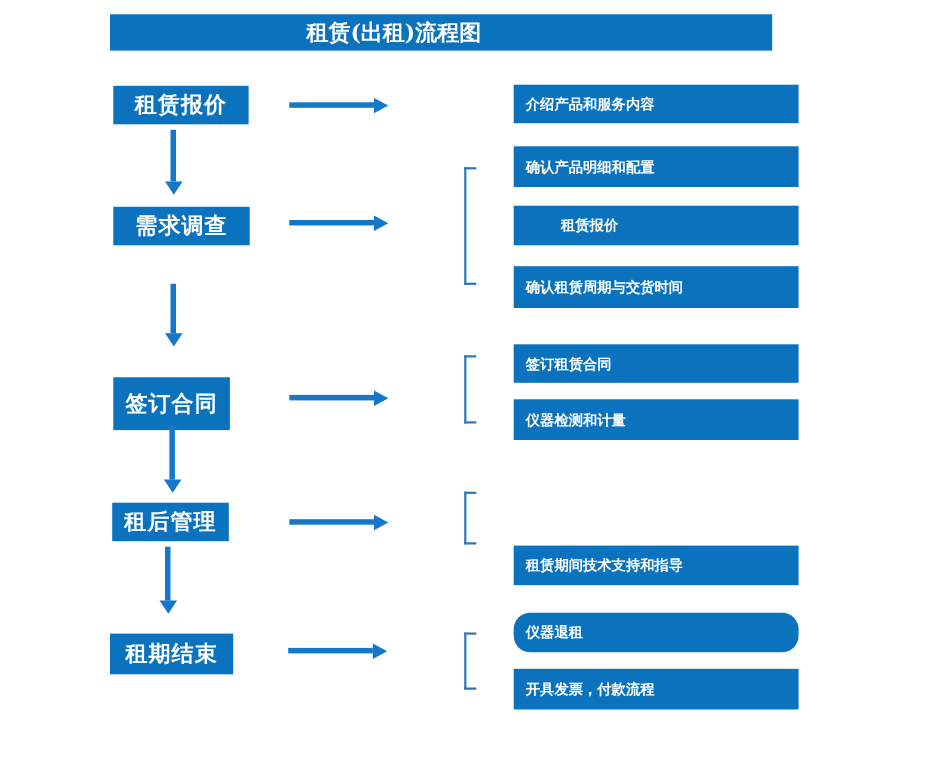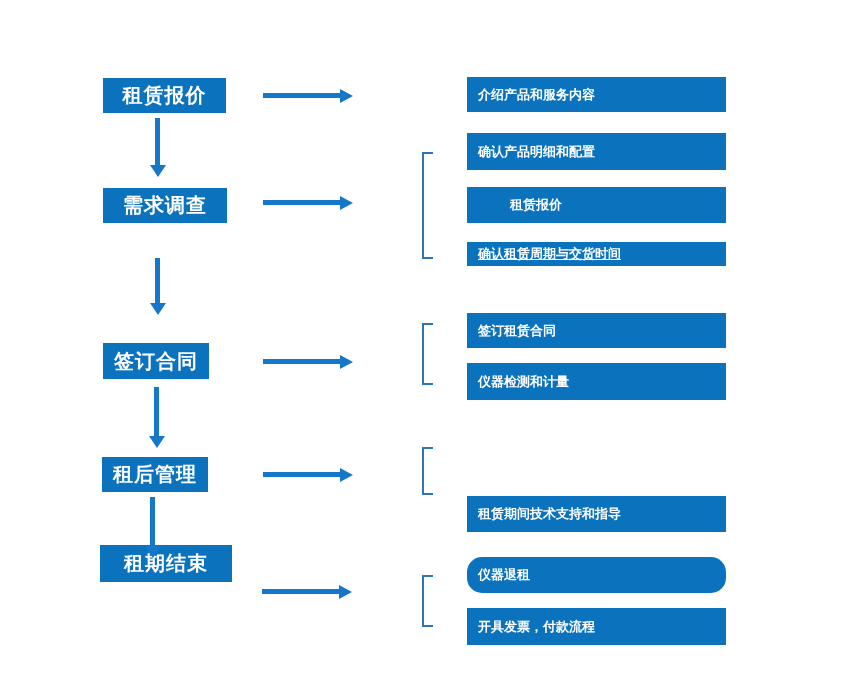--- a/index.html
+++ b/index.html
@@ -86,46 +86,47 @@
     border-top: 2px solid var(--bracket-blue, #2E75B6);
     border-bottom: 2px solid var(--bracket-blue, #2E75B6);
     background: transparent;
   }
 </style>
 </head>
 <body>
 
 <div class="canvas">
 
+  <div class="bluebox titlebar">租赁(出租)流程图</div>
 
   <div class="bluebox stepbox" style="left:103px; top:78px;  width:123px; height:35px;">租赁报价</div>
   <div class="bluebox stepbox" style="left:103px; top:188px; width:124px; height:35px;">需求调查</div>
-  <div class="bluebox stepbox" style="left:103px; top:343px; width:106px; height:36px;">签订合同</div>
+  <div class="bluebox stepbox" style="left:103px; top:343px; width:106px; height:48px;">签订合同</div>
   <div class="bluebox stepbox" style="left:102px; top:457px; width:106px; height:35px;">租后管理</div>
-  <div class="bluebox stepbox" style="left:100px; top:545px; width:132px; height:37px;">租期结束</div>
+  <div class="bluebox stepbox" style="left:100px; top:576px; width:112px; height:37px;">租期结束</div>
 
   <div class="v-arrow" style="left:155px; top:118px; height:47px;"></div>
   <div class="v-arrow" style="left:155px; top:258px; height:45px;"></div>
   <div class="v-arrow" style="left:154px; top:387px; height:49px;"></div>
   <div class="v-arrow" style="left:150px; top:497px; height:49px;"></div>
 
   <div class="h-arrow" style="left:263px; top:93px;"></div>
   <div class="h-arrow" style="left:263px; top:200px;"></div>
   <div class="h-arrow" style="left:263px; top:359px;"></div>
   <div class="h-arrow" style="left:263px; top:472px;"></div>
   <div class="h-arrow" style="left:262px; top:589px;"></div>
 
   <div class="bracket" style="top:152px; height:107px;"></div>
   <div class="bracket" style="top:323px; height:62px;"></div>
   <div class="bracket" style="top:447px; height:48px;"></div>
   <div class="bracket" style="top:575px; height:52px;"></div>
 
   <div class="bluebox detailbox" style="top:77px;  height:35px;">介绍产品和服务内容</div>
   <div class="bluebox detailbox" style="top:133px; height:37px;">确认产品明细和配置</div>
   <div class="bluebox detailbox" style="top:187px; height:36px;padding-left:43px;">租赁报价</div>
-  <div class="bluebox detailbox" style="top:242px; height:24px;text-decoration:underline;">确认租赁周期与交货时间</div>
+  <div class="bluebox detailbox" style="top:242px; height:38px;">确认租赁周期与交货时间</div>
   <div class="bluebox detailbox" style="top:313px; height:35px;">签订租赁合同</div>
   <div class="bluebox detailbox" style="top:363px; height:37px;">仪器检测和计量</div>
   <div class="bluebox detailbox" style="top:496px; height:36px;text-align:right;">租赁期间技术支持和指导</div>
   <div class="bluebox detailbox" style="top:557px; height:36px;border-radius:15px;">仪器退租</div>
   <div class="bluebox detailbox" style="top:608px; height:37px;">开具发票，付款流程</div>
 
 </div>
 
 </body></html>

